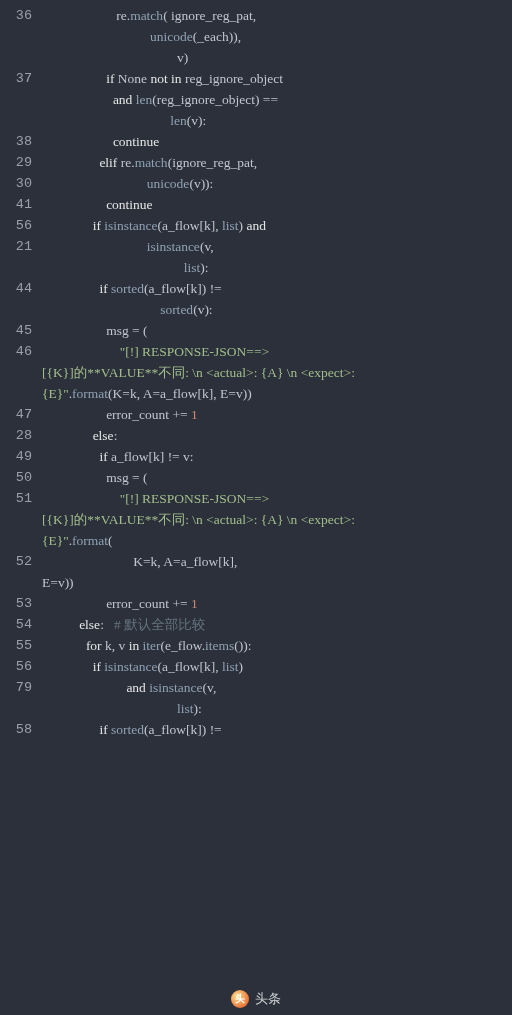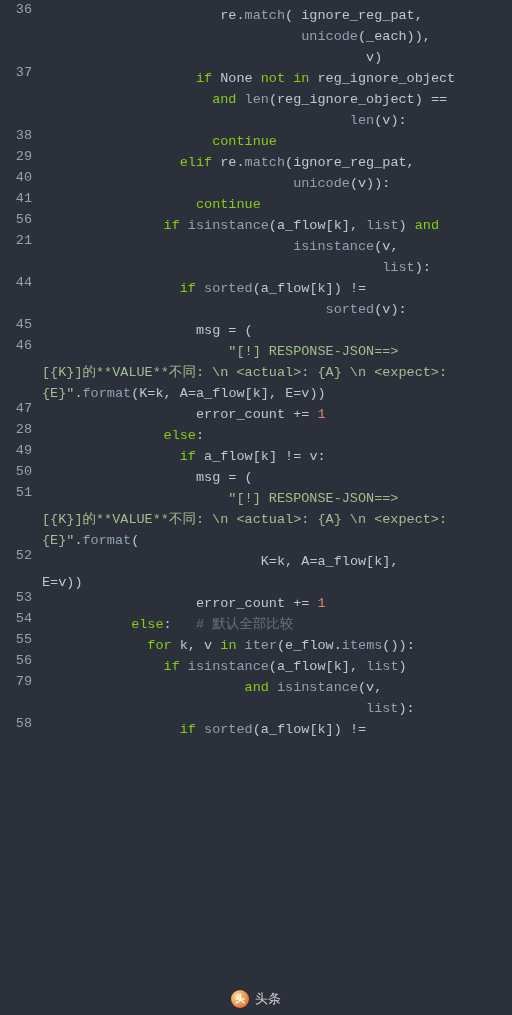--- a/index.html
+++ b/index.html
@@ -15,35 +15,36 @@
   }
   .editor {
     display: flex;
     height: 100%;
   }
   .gutter {
     width: 42px;
     flex-shrink: 0;
     text-align: right;
     padding-right: 10px;
+    padding-top: 6px;
     color: #9aa0aa;
     user-select: none;
   }
   .code {
     flex: 1;
     padding-top: 6px;
     color: #c0c5ce;
     white-space: pre;
     overflow: hidden;
   }
   .ln { height: 21px; }
-  .cl { height: 21px; }
+  .cl { height: 21px; font-family: Liberation Serif, serif; }
   .blank { height: 21px; }
   .s-def { color: #c0c5ce; }
-  .s-kw  { color: #84cc16; }
+  .s-kw  { color: #e5e5e5; }
   .s-fn  { color: #8fa1b3; }
   .s-id  { color: #c0c5ce; }
   .s-str { color: #a3be8c; }
   .s-num { color: #d08770; }
   .s-cmt { color: #65737e; }
   .s-op  { color: #c0c5ce; }
   .s-par { color: #c0c5ce; }
 
   .watermark {
     position: absolute;
@@ -76,21 +77,21 @@
 <div class="editor">
   <div class="gutter">
       <div class="ln">36</div>
       <div class="blank"></div>
       <div class="blank"></div>
       <div class="ln">37</div>
       <div class="blank"></div>
       <div class="blank"></div>
       <div class="ln">38</div>
       <div class="ln">29</div>
-      <div class="ln">40</div>
+      <div class="ln">30</div>
       <div class="ln">41</div>
       <div class="ln">56</div>
       <div class="ln">21</div>
       <div class="blank"></div>
       <div class="ln">44</div>
       <div class="blank"></div>
       <div class="ln">45</div>
       <div class="ln">46</div>
       <div class="blank"></div>
       <div class="blank"></div>

